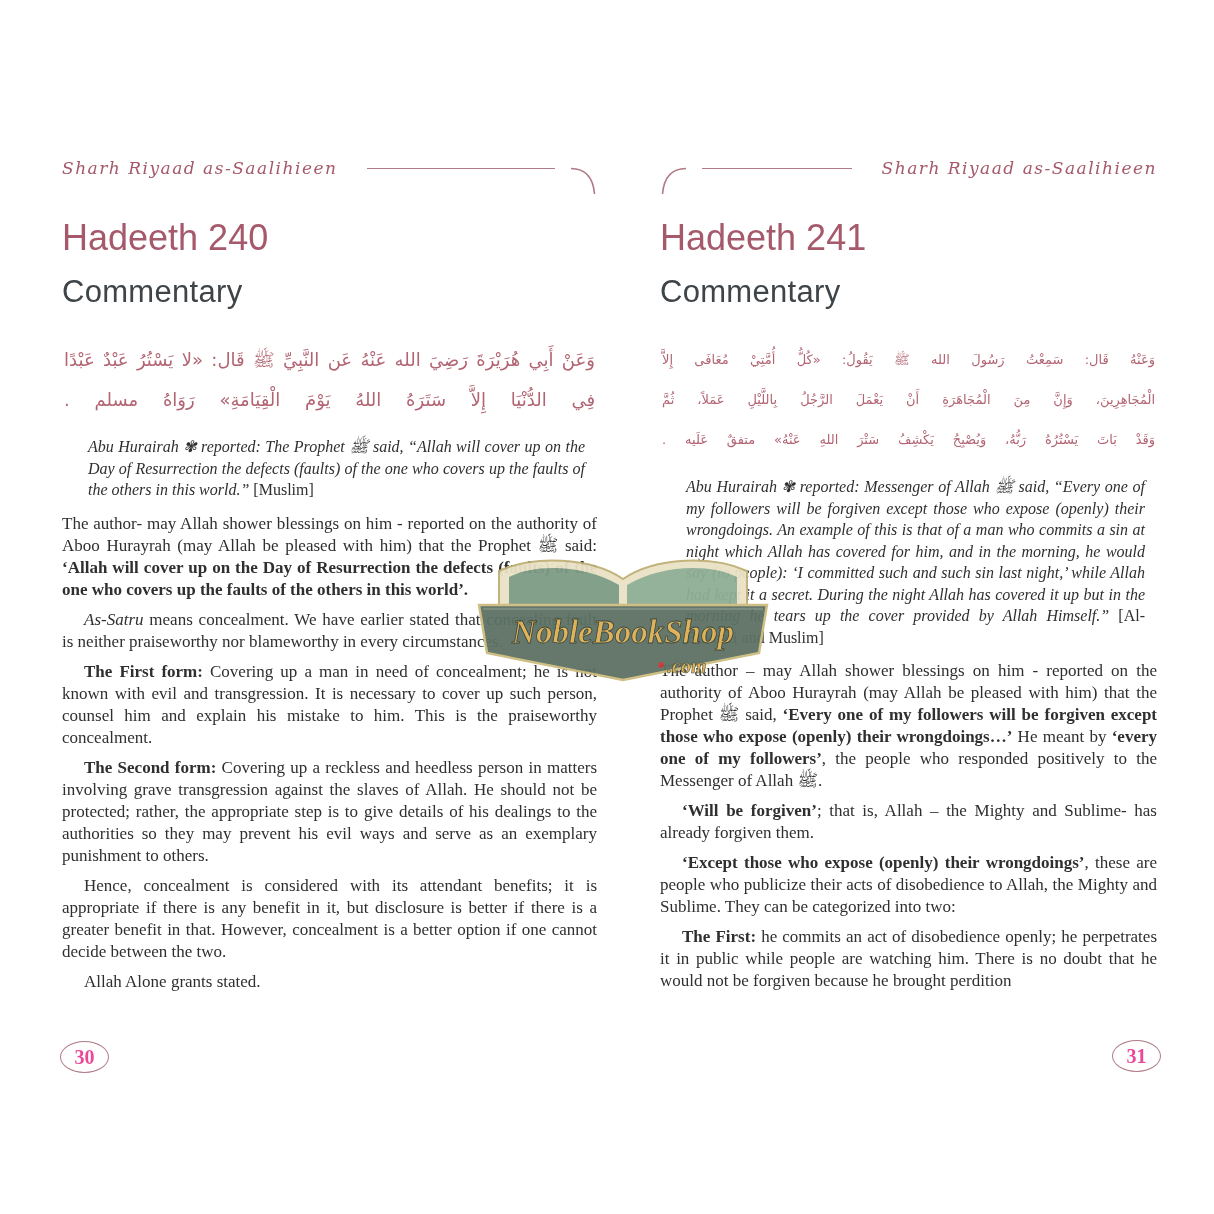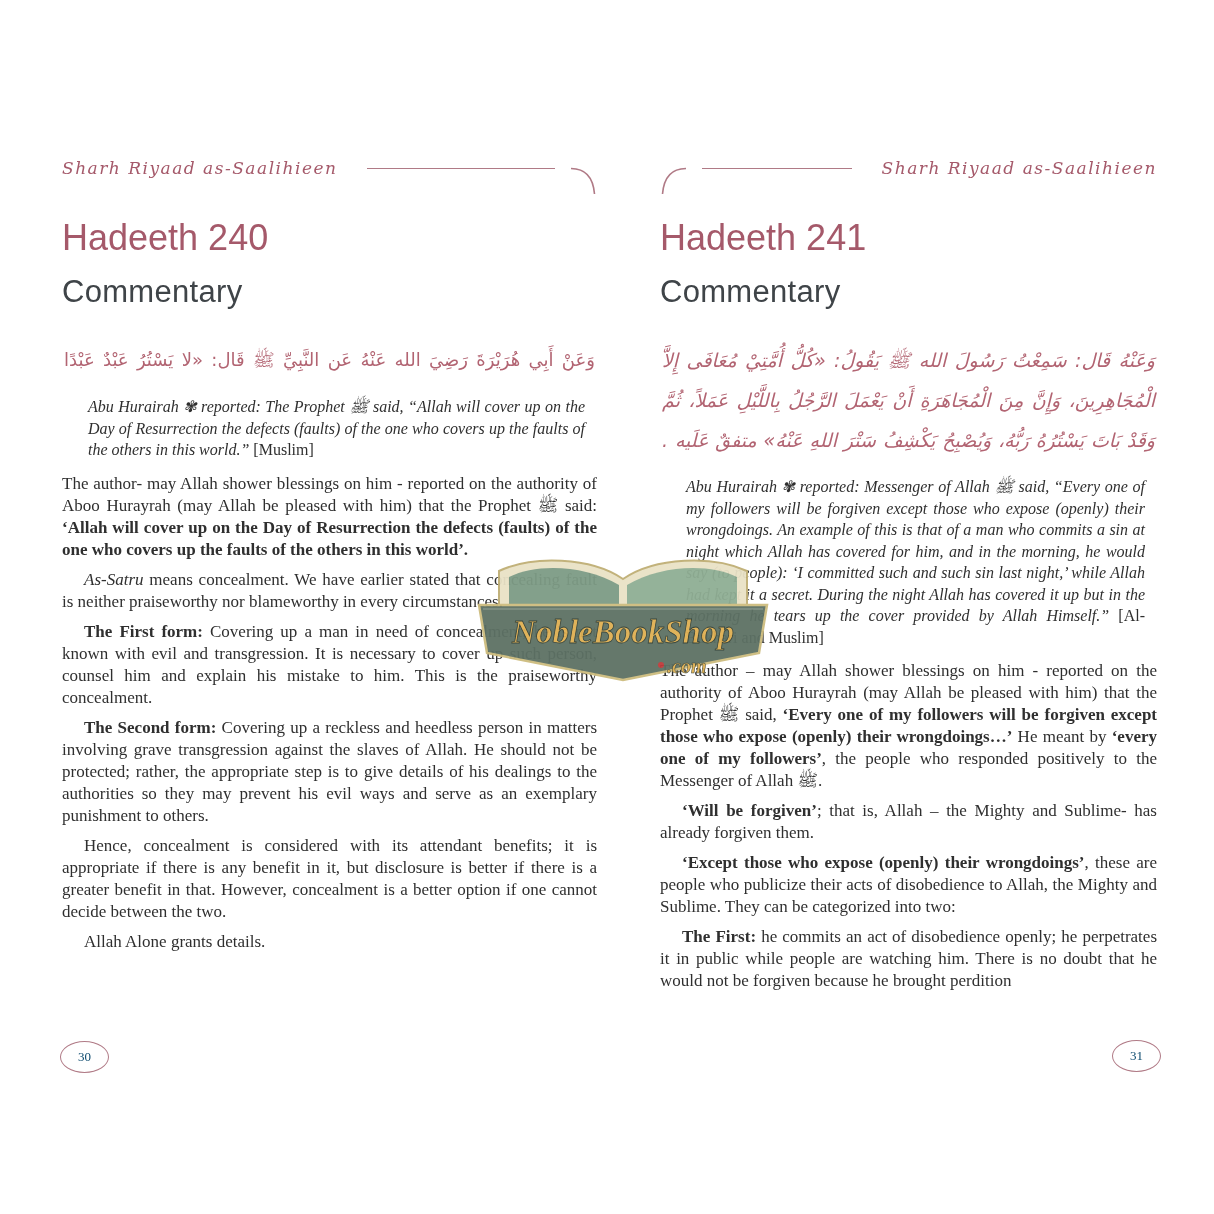--- a/index.html
+++ b/index.html
@@ -32,42 +32,43 @@
     font-family:"Liberation Sans",sans-serif;font-weight:400;
     font-size:31px;color:#3f4448;margin:15px 0 0;letter-spacing:.3px;
   }
 
   .arabic{
     direction:rtl;margin-top:30px;color:#b26472;
     font-family:"DejaVu Sans",sans-serif;
     padding:0 2px;
   }
   .page-left .arabic{font-size:18px;}
-  .page-right .arabic{font-size:19px;font-style:italic;}
+  .page-right .arabic{font-size:13px;}
   .ar-line{line-height:40px;text-align:justify;text-align-last:justify;}
 
   .translation{
     margin:16px 0 0;padding-left:26px;padding-right:12px;
     font-size:16px;line-height:21.5px;text-align:justify;
   }
 
   .body-text{margin-top:12px;font-size:17px;line-height:22px;text-align:justify;}
   .body-para{margin:0 0 8px;}
   .body-para.indent{text-indent:22px;}
 
   .seg-normal{font-style:normal;font-weight:normal;}
   .seg-bold{font-weight:bold;}
   .seg-italic{font-style:italic;}
 
   .page-number{
     position:absolute;width:47px;height:30px;
     border:1.6px solid #b07a86;border-radius:50%;
-    color:#0c4a6e;font-size:13px;
+    color:#ec4899;font-size:20px;
     display:flex;align-items:center;justify-content:center;
     background:transparent;
+    font-weight:bold;
   }
   .pn-left{left:60px;top:1041px;}
   .pn-right{left:1112px;top:1040px;}
 
   .watermark{position:absolute;left:471px;top:549px;width:304px;height:142px;opacity:.95;}
 </style>
 </head>
 <body>
 
 <div class="page page-left">
@@ -75,29 +76,30 @@
     <span class="script-title">Sharh Riyaad as-Saalihieen</span>
     <div class="rule"></div>
     <svg class="curl" width="26" height="30" viewBox="0 0 26 30">
       <path d="M0 1.5 C14 1.5 22 9 23.5 27" fill="none" stroke="#b07a86" stroke-width="1.6"></path>
     </svg>
   </div>
   <h1 class="hadeeth">Hadeeth 240</h1>
   <h2 class="commentary">Commentary</h2>
   <div class="arabic">
       <div class="ar-line">وَعَنْ أَبِي هُرَيْرَةَ رَضِيَ الله عَنْهُ عَن النَّبِيِّ ﷺ قَال: «لا يَسْتُرُ عَبْدٌ عَبْدًا</div>
+      <div class="ar-line">فِي الدُّنْيَا إِلاَّ سَتَرَهُ اللهُ يَوْمَ الْقِيَامَةِ» رَوَاهُ مسلم .</div>
     </div>
   <div class="translation"><span class="seg-italic">Abu Hurairah ✾ reported: The Prophet ﷺ said, “Allah will cover up on the Day of Resurrection the defects (faults) of the one who covers up the faults of the others in this world.” </span><span class="seg-normal">[Muslim]</span></div>
   <div class="body-text">
       <p class="body-para"><span class="seg-normal">The author- may Allah shower blessings on him - reported on the authority of Aboo Hurayrah (may Allah be pleased with him) that the Prophet ﷺ said: </span><span class="seg-bold">‘Allah will cover up on the Day of Resurrection the defects (faults) of the one who covers up the faults of the others in this world’.</span></p>
       <p class="body-para indent"><span class="seg-italic">As-Satru</span><span class="seg-normal"> means concealment. We have earlier stated that concealing fault is neither praiseworthy nor blameworthy in every circumstances.</span></p>
       <p class="body-para indent"><span class="seg-bold">The First form:</span><span class="seg-normal"> Covering up a man in need of concealment; he is not known with evil and transgression. It is necessary to cover up such person, counsel him and explain his mistake to him. This is the praiseworthy concealment.</span></p>
       <p class="body-para indent"><span class="seg-bold">The Second form:</span><span class="seg-normal"> Covering up a reckless and heedless person in matters involving grave transgression against the slaves of Allah. He should not be protected; rather, the appropriate step is to give details of his dealings to the authorities so they may prevent his evil ways and serve as an exemplary punishment to others.</span></p>
       <p class="body-para indent"><span class="seg-normal">Hence, concealment is considered with its attendant benefits; it is appropriate if there is any benefit in it, but disclosure is better if there is a greater benefit in that. However, concealment is a better option if one cannot decide between the two.</span></p>
-      <p class="body-para indent"><span class="seg-normal">Allah Alone grants details.</span></p>
+      <p class="body-para indent"><span class="seg-normal">Allah Alone grants stated.</span></p>
     </div>
 </div>
 
 <div class="page page-right">
   <div class="running-header">
     <svg class="curl" width="26" height="30" viewBox="0 0 26 30">
       <path d="M26 1.5 C12 1.5 4 9 2.5 27" fill="none" stroke="#b07a86" stroke-width="1.6"></path>
     </svg>
     <div class="rule"></div>
     <span class="script-title">Sharh Riyaad as-Saalihieen</span>

